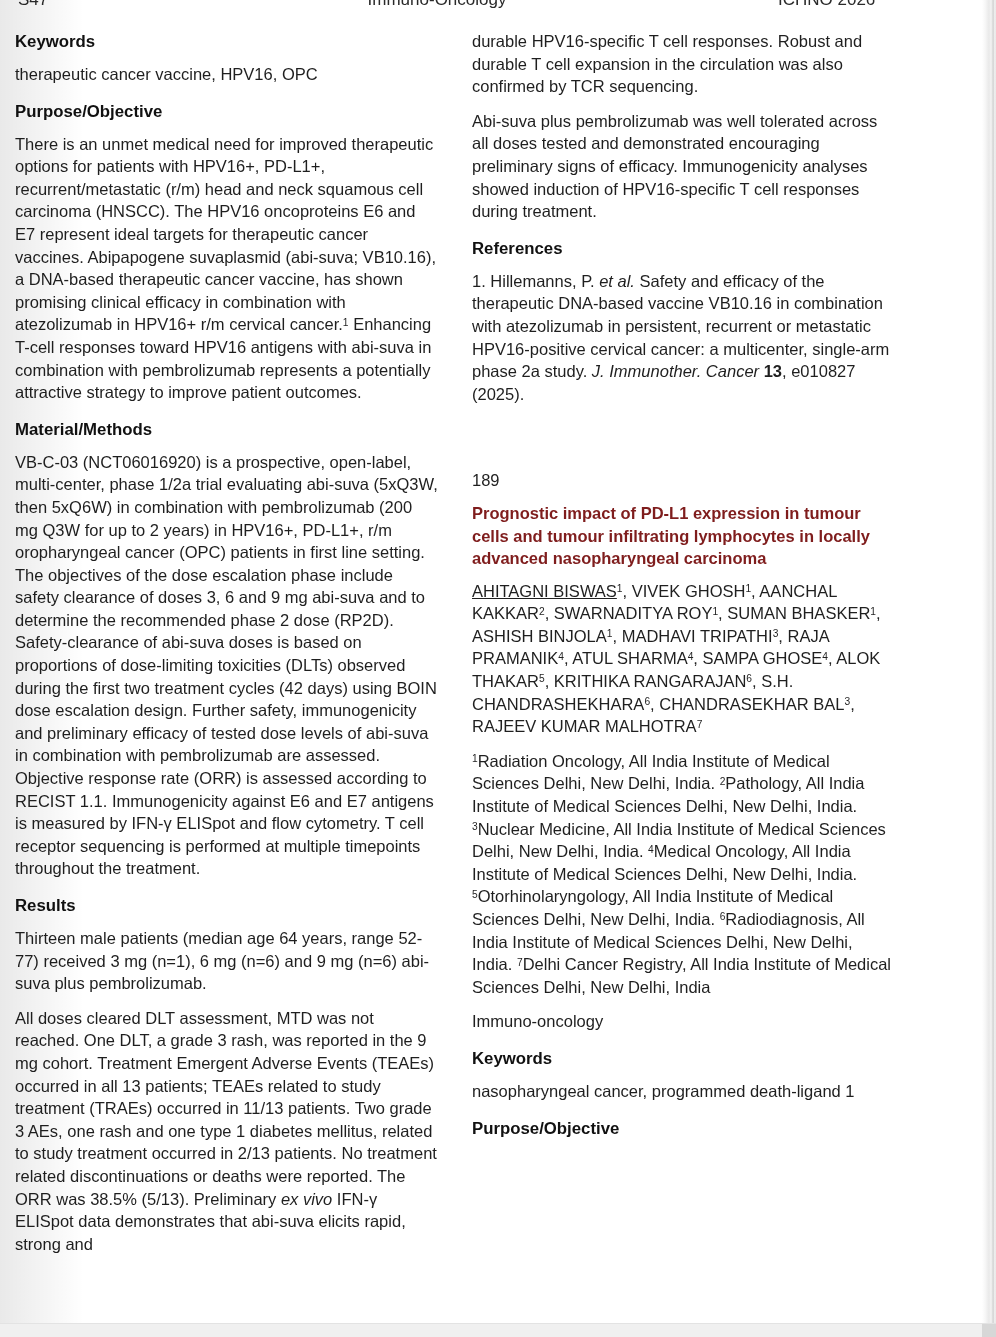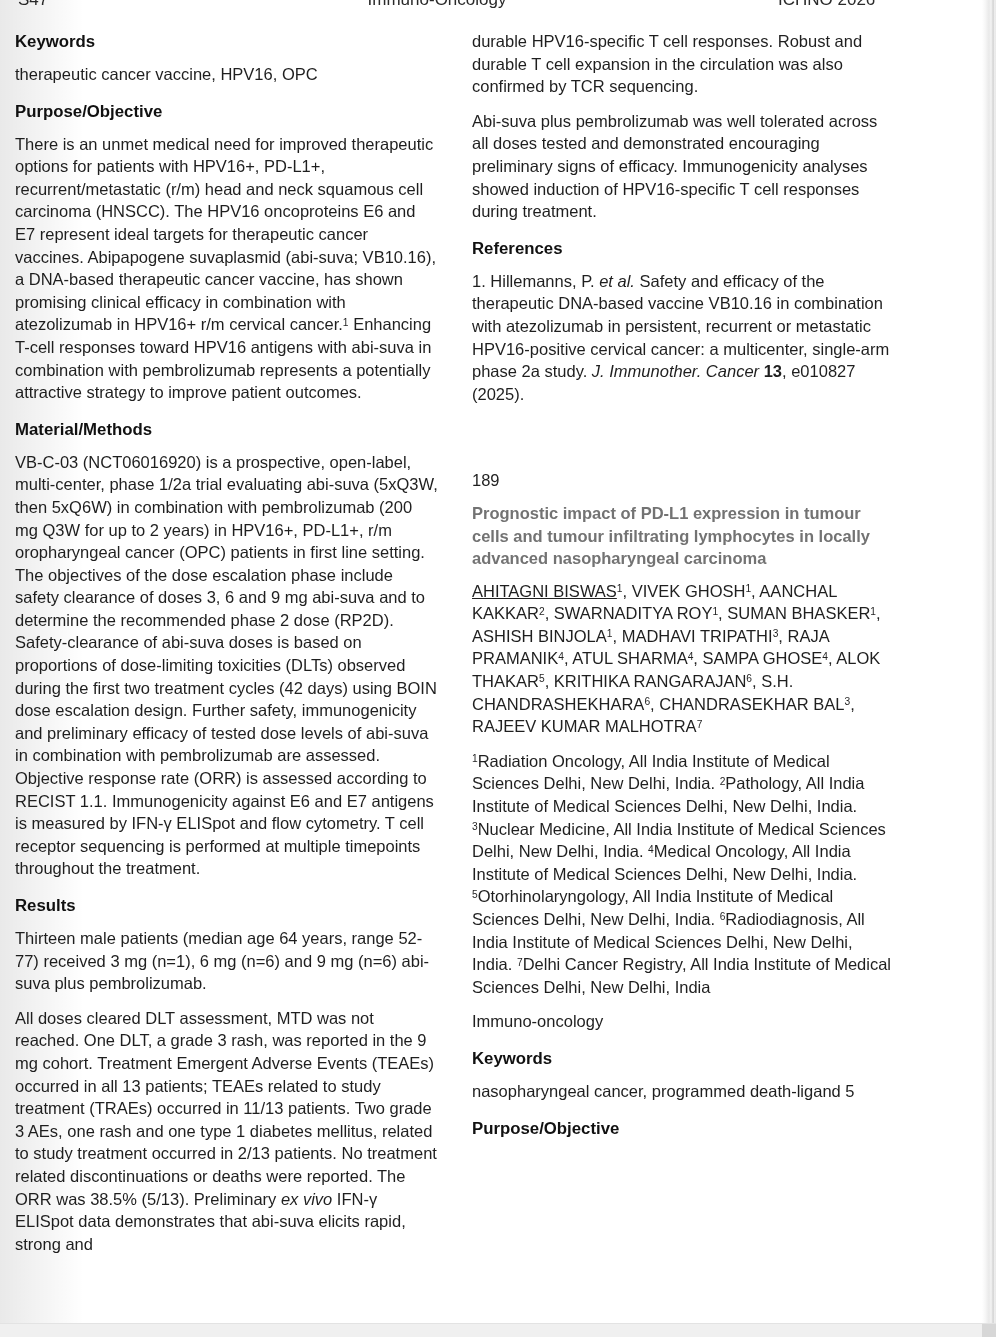--- a/index.html
+++ b/index.html
@@ -29,21 +29,21 @@
 
   h3{
     font-size:16.8px;line-height:23px;margin:14px 0 10px 0;
     font-weight:700;color:#111111;
   }
   .col h3:first-child{margin-top:0;}
   p{margin:0 0 12px 0;}
   sup{font-size:62%;line-height:0;vertical-align:baseline;position:relative;top:-0.45em;}
   .abstract-block{margin-top:64px;}
   .abs-number{font-weight:400;margin-bottom:10px;}
-  .abs-title{font-weight:700;margin-bottom:10px;color:#737373;}
+  .abs-title{font-weight:700;margin-bottom:10px;color:#7f1d1d;}
 
   
   .left-shadow{
     position:absolute;left:0;top:0;bottom:0;width:84px;
     background:linear-gradient(to right, rgba(0,0,0,0.085), rgba(0,0,0,0));
     pointer-events:none;
   }
   .right-edge{
     position:absolute;right:0;top:0;bottom:0;width:14px;
     background:linear-gradient(to right,#ffffff 0%,#f6f6f6 25%,#e9e9e9 50%,#f3f3f3 65%,#d2d2d2 80%,#efefef 90%,#e8e8e8 100%);
@@ -92,21 +92,21 @@
 
     <div class="abstract-block">
       <p class="abs-number">189</p>
       <p class="abs-title">Prognostic impact of PD-L1 expression in tumour cells and tumour infiltrating lymphocytes in locally advanced nasopharyngeal carcinoma</p>
       <p><span style="text-decoration: underline;">AHITAGNI BISWAS</span><sup>1</sup><span>, VIVEK GHOSH</span><sup>1</sup><span>, AANCHAL KAKKAR</span><sup>2</sup><span>, SWARNADITYA ROY</span><sup>1</sup><span>, SUMAN BHASKER</span><sup>1</sup><span>, ASHISH BINJOLA</span><sup>1</sup><span>, MADHAVI TRIPATHI</span><sup>3</sup><span>, RAJA PRAMANIK</span><sup>4</sup><span>, ATUL SHARMA</span><sup>4</sup><span>, SAMPA GHOSE</span><sup>4</sup><span>, ALOK THAKAR</span><sup>5</sup><span>, KRITHIKA RANGARAJAN</span><sup>6</sup><span>, S.H. CHANDRASHEKHARA</span><sup>6</sup><span>, CHANDRASEKHAR BAL</span><sup>3</sup><span>, RAJEEV KUMAR MALHOTRA</span><sup>7</sup></p>
       <p><sup>1</sup><span>Radiation Oncology, All India Institute of Medical Sciences Delhi, New Delhi, India. </span><sup>2</sup><span>Pathology, All India Institute of Medical Sciences Delhi, New Delhi, India. </span><sup>3</sup><span>Nuclear Medicine, All India Institute of Medical Sciences Delhi, New Delhi, India. </span><sup>4</sup><span>Medical Oncology, All India Institute of Medical Sciences Delhi, New Delhi, India. </span><sup>5</sup><span>Otorhinolaryngology, All India Institute of Medical Sciences Delhi, New Delhi, India. </span><sup>6</sup><span>Radiodiagnosis, All India Institute of Medical Sciences Delhi, New Delhi, India. </span><sup>7</sup><span>Delhi Cancer Registry, All India Institute of Medical Sciences Delhi, New Delhi, India</span></p>
 
       <p><span>Immuno-oncology</span></p>
 
       <h3>Keywords</h3>
-      <p><span>nasopharyngeal cancer, programmed death-ligand 5</span></p>
+      <p><span>nasopharyngeal cancer, programmed death-ligand 1</span></p>
 
       <h3>Purpose/Objective</h3>
     </div>
   </div>
 
   <div class="left-shadow"></div>
   <div class="right-edge"></div>
   <div class="bottom-band"></div>
   <div class="bottom-corner"></div>
 </div>

